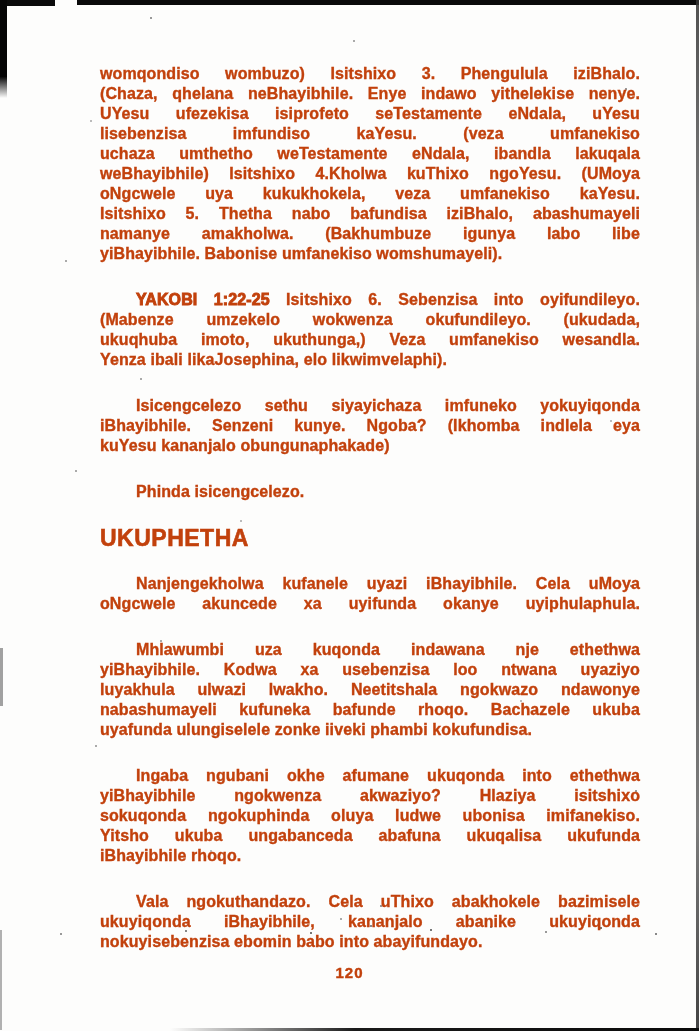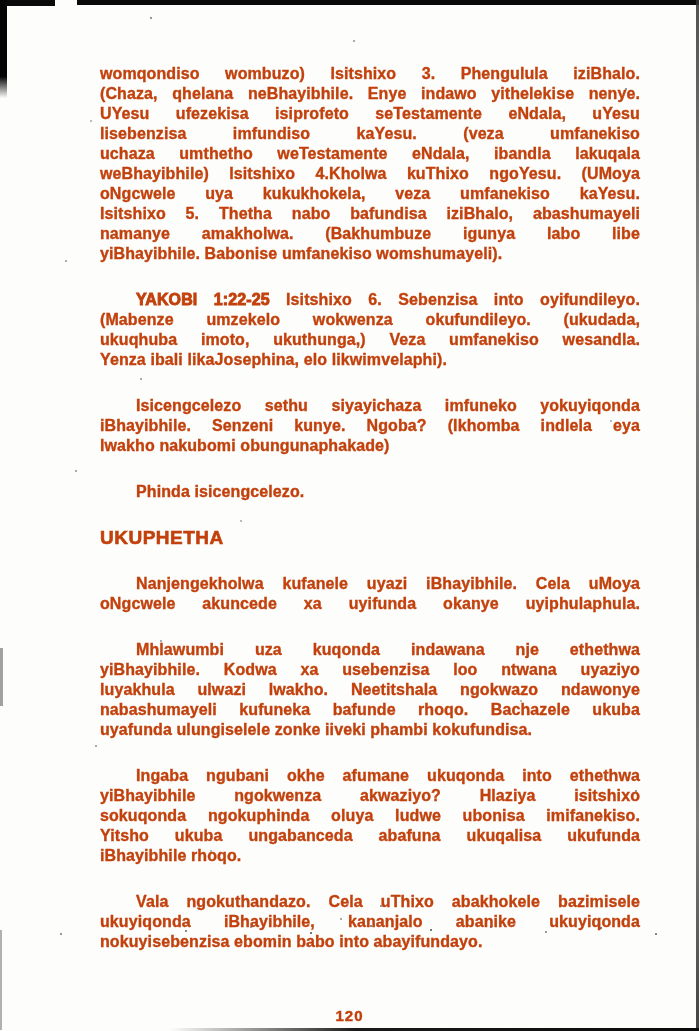--- a/index.html
+++ b/index.html
@@ -56,30 +56,30 @@
   .line {
     text-align: justify;
     text-align-last: justify;
     text-justify: inter-word;
     white-space: normal;
   }
   .line.last { text-align: left; text-align-last: left; }
   .line.indent { text-indent: 36px; }
 
   .heading {
-    font-size: 19px;
+    font-size: 23px;
     letter-spacing: 0.5px;
     -webkit-text-stroke: 0.6px;
   }
 
   .xbold { -webkit-text-stroke: 0.9px; }
 
   .page-number {
     position: absolute;
-    left: 0; top: 1007px;
+    left: 0; top: 964px;
     width: 699px;
     text-align: center;
     font-size: 15px;
     font-weight: 700;
     letter-spacing: 1px;
     -webkit-text-stroke: 0.4px;
   }
 </style>
 </head>
 <body>
@@ -110,21 +110,21 @@
       </div>
       <div class="paragraph block">
         <div class="line indent"><span class="xbold">YAKOBI 1:22-25</span><span> Isitshixo 6. Sebenzisa into oyifundileyo.</span></div>
         <div class="line">(Mabenze umzekelo wokwenza okufundileyo. (ukudada,</div>
         <div class="line">ukuqhuba imoto, ukuthunga,) Veza umfanekiso wesandla.</div>
         <div class="line last">Yenza ibali likaJosephina, elo likwimvelaphi).</div>
       </div>
       <div class="paragraph block">
         <div class="line indent">Isicengcelezo sethu siyayichaza imfuneko yokuyiqonda</div>
         <div class="line">iBhayibhile.  Senzeni kunye.  Ngoba? (Ikhomba indlela eya</div>
-        <div class="line last">lwakho nakubomi obungunaphakade)</div>
+        <div class="line last">kuYesu kananjalo obungunaphakade)</div>
       </div>
       <div class="paragraph block">
         <div class="line indent last">Phinda isicengcelezo.</div>
       </div>
       <div class="heading block">UKUPHETHA</div>
       <div class="paragraph block">
         <div class="line indent">Nanjengekholwa kufanele uyazi iBhayibhile.  Cela uMoya</div>
         <div class="line">oNgcwele akuncede xa uyifunda okanye uyiphulaphula.</div>
       </div>
       <div class="paragraph block">

